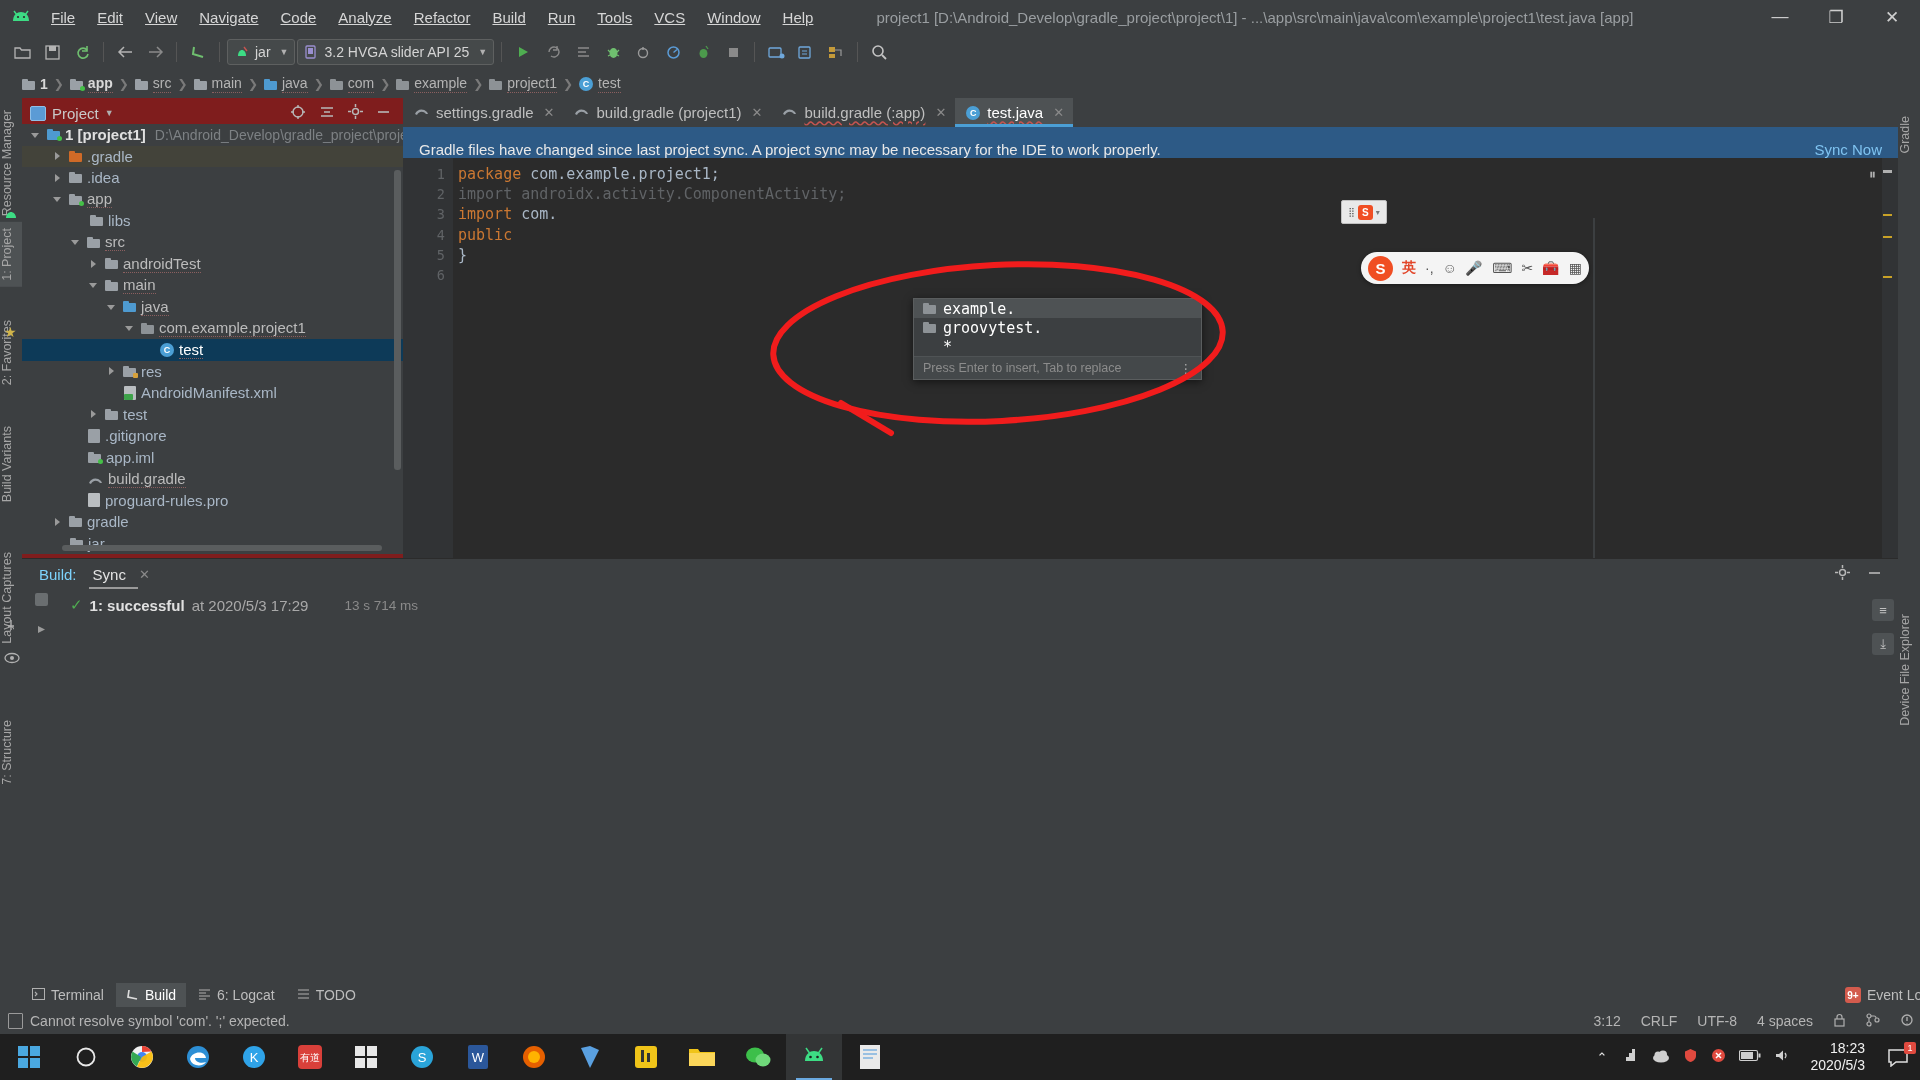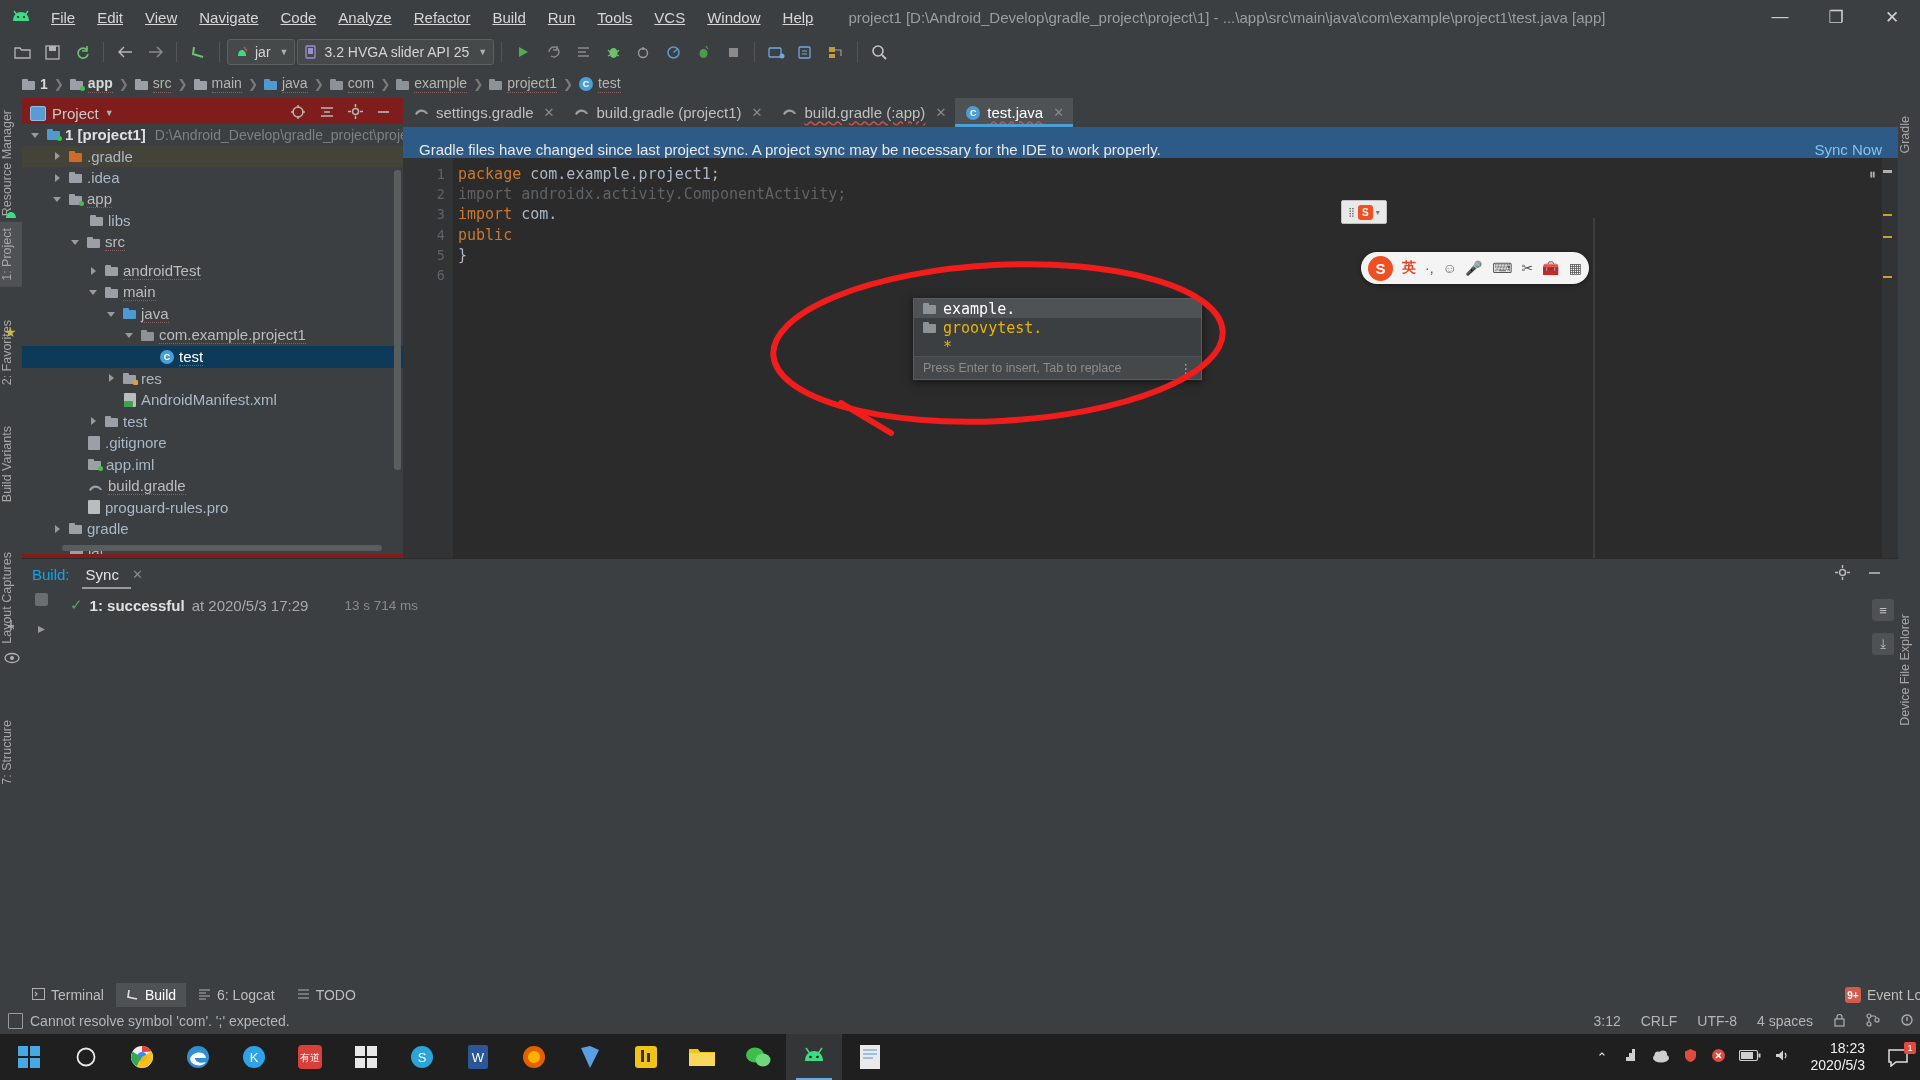--- a/index.html
+++ b/index.html
@@ -9,21 +9,21 @@
   .app{position:relative;width:1920px;height:1080px;background:#3c3f41;}
 
   
   .titlebar{position:absolute;left:0;top:0;width:1920px;height:34px;background:#3c3f41;
             display:flex;align-items:center;border-bottom:5px solid #e5e5e5;}
   .logo{width:26px;height:26px;margin:0 6px 0 8px;position:relative;flex:none;}
   .logo svg{display:block;}
   .menu{display:flex;align-items:center;gap:0px;}
   .menu .mi{padding:4px 11px;color:#d6d6d6;font-size:15px;white-space:nowrap;}
   .menu .mi u{text-decoration:underline;}
-  .titlepath{margin-left:24px;color:#9a9ea1;font-size:15px;white-space:nowrap;}
+  .titlepath{margin-left:52px;color:#9a9ea1;font-size:15px;white-space:nowrap;}
   .winbtns{position:absolute;right:0;top:0;height:34px;display:flex;align-items:center;}
   .winbtn{width:56px;height:34px;display:flex;align-items:center;justify-content:center;
           color:#cfcfcf;font-size:17px;}
 
   
   .toolbar{position:absolute;left:0;top:34px;width:1920px;height:36px;background:#3c3f41;
            display:flex;align-items:center;padding-left:8px;gap:2px;
            border-bottom:1px solid #323232;}
   .tb{width:28px;height:26px;display:flex;align-items:center;justify-content:center;
       border-radius:3px;flex:none;}
@@ -127,21 +127,21 @@
   .fold{color:#606366;}
   .rightstripe{position:absolute;right:0;top:0;width:16px;height:400px;background:#313335;}
   .editor-right-split{position:absolute;left:1190px;top:60px;width:2px;height:400px;background:#3c3f41;}
   .editor-right-pane{position:absolute;left:1192px;top:60px;width:303px;height:400px;background:#2b2b2b;}
   .mark{position:absolute;right:6px;width:9px;height:2px;background:#c9a227;}
 
   
   .acpop{position:absolute;left:510px;top:200px;width:287px;
          background:#3c3f41;border:1px solid #5a5d5e;box-shadow:0 2px 8px rgba(0,0,0,.55);
          font-family:"DejaVu Sans Mono",monospace;font-size:15px;z-index:20;}
-  .acitem{height:19px;display:flex;align-items:center;gap:7px;padding:0 9px;color:#eab308;}
+  .acitem{height:19px;display:flex;align-items:center;gap:7px;padding:0 9px;color:#ffffff;}
   .acitem.sel{background:#4e5254;color:#ffffff;}
   .acfoot{height:22px;display:flex;align-items:center;padding:0 9px;
           background:#44484a;border-top:1px solid #4f5355;color:#8c8c8c;font-size:12.5px;
           font-family:"Liberation Sans",sans-serif;}
   .acfoot .dots{margin-left:auto;letter-spacing:0;color:#aaa;}
 
   
   .annot{position:absolute;left:360px;top:160px;width:500px;height:190px;
          pointer-events:none;z-index:30;}
 
@@ -158,21 +158,21 @@
            border:1px solid #c0c0c0;border-radius:2px;display:flex;align-items:center;
            justify-content:center;gap:3px;z-index:25;}
   .imemini .sg{width:15px;height:15px;border-radius:3px;background:#f04e23;color:#fff;
                font-size:10px;display:flex;align-items:center;justify-content:center;
                font-weight:bold;}
 
   
   .buildpanel{position:absolute;left:22px;top:558px;width:1876px;height:424px;background:#3c3f41;
               border-top:1px solid #2b2b2b;}
   .bphead{height:30px;display:flex;align-items:center;padding:0 10px;gap:14px;font-size:15px;}
-  .bphead .bl{color:#0ea5e9;}
+  .bphead .bl{color:#7dd3fc;margin-left:7px;}
   .bphead .btab{color:#e3e3e3;position:relative;padding:3px 2px;}
   .bphead .btab:after{content:"";position:absolute;left:-2px;right:14px;bottom:-3px;height:2px;
                       background:#9a9a9a;}
   .bphead .btab .x{color:#8a8a8a;font-size:13px;margin-left:7px;}
   .bphead .hicons{margin-left:auto;display:flex;align-items:center;gap:17px;padding-right:6px;}
   .bpbody{position:absolute;left:0;top:30px;width:1876px;height:394px;display:flex;}
   .bpleft{width:410px;position:relative;}
   .bpgutter{position:absolute;left:8px;top:4px;width:22px;display:flex;flex-direction:column;
             align-items:center;gap:16px;}
   .sqbtn{width:13px;height:13px;background:#6a6e70;border-radius:2px;}
@@ -521,21 +521,21 @@
       </div>
       <div class="row" style="padding-left:68px;">
         <span class="fi"></span>
         <span class="rowlbl plain">libs</span>
       </div>
       <div class="row" style="padding-left:48px;">
         <span class="tw d"></span>
         <span class="fi"></span>
         <span class="rowlbl">src</span>
       </div>
-      <div class="row" style="padding-left:66px;margin-top:7px;">
+      <div class="row" style="padding-left:66px;">
         <span class="tw r"></span>
         <span class="fi"></span>
         <span class="rowlbl">androidTest</span>
       </div>
       <div class="row" style="padding-left:66px;">
         <span class="tw d"></span>
         <span class="fi"></span>
         <span class="rowlbl">main</span>
       </div>
       <div class="row" style="padding-left:84px;">

